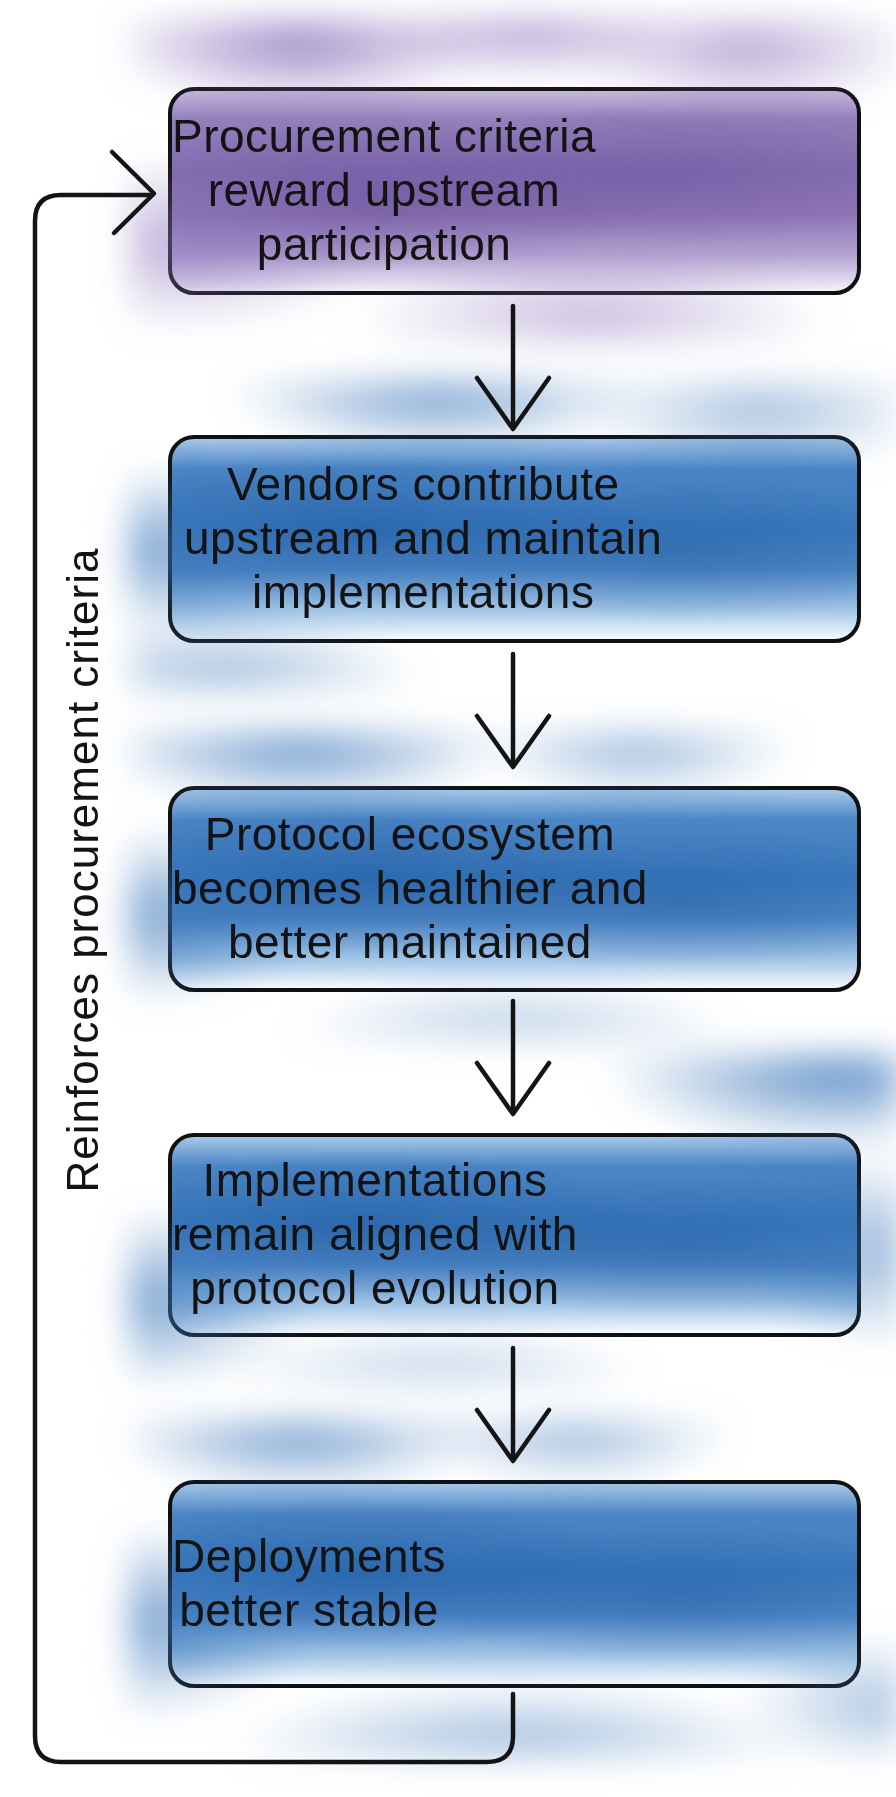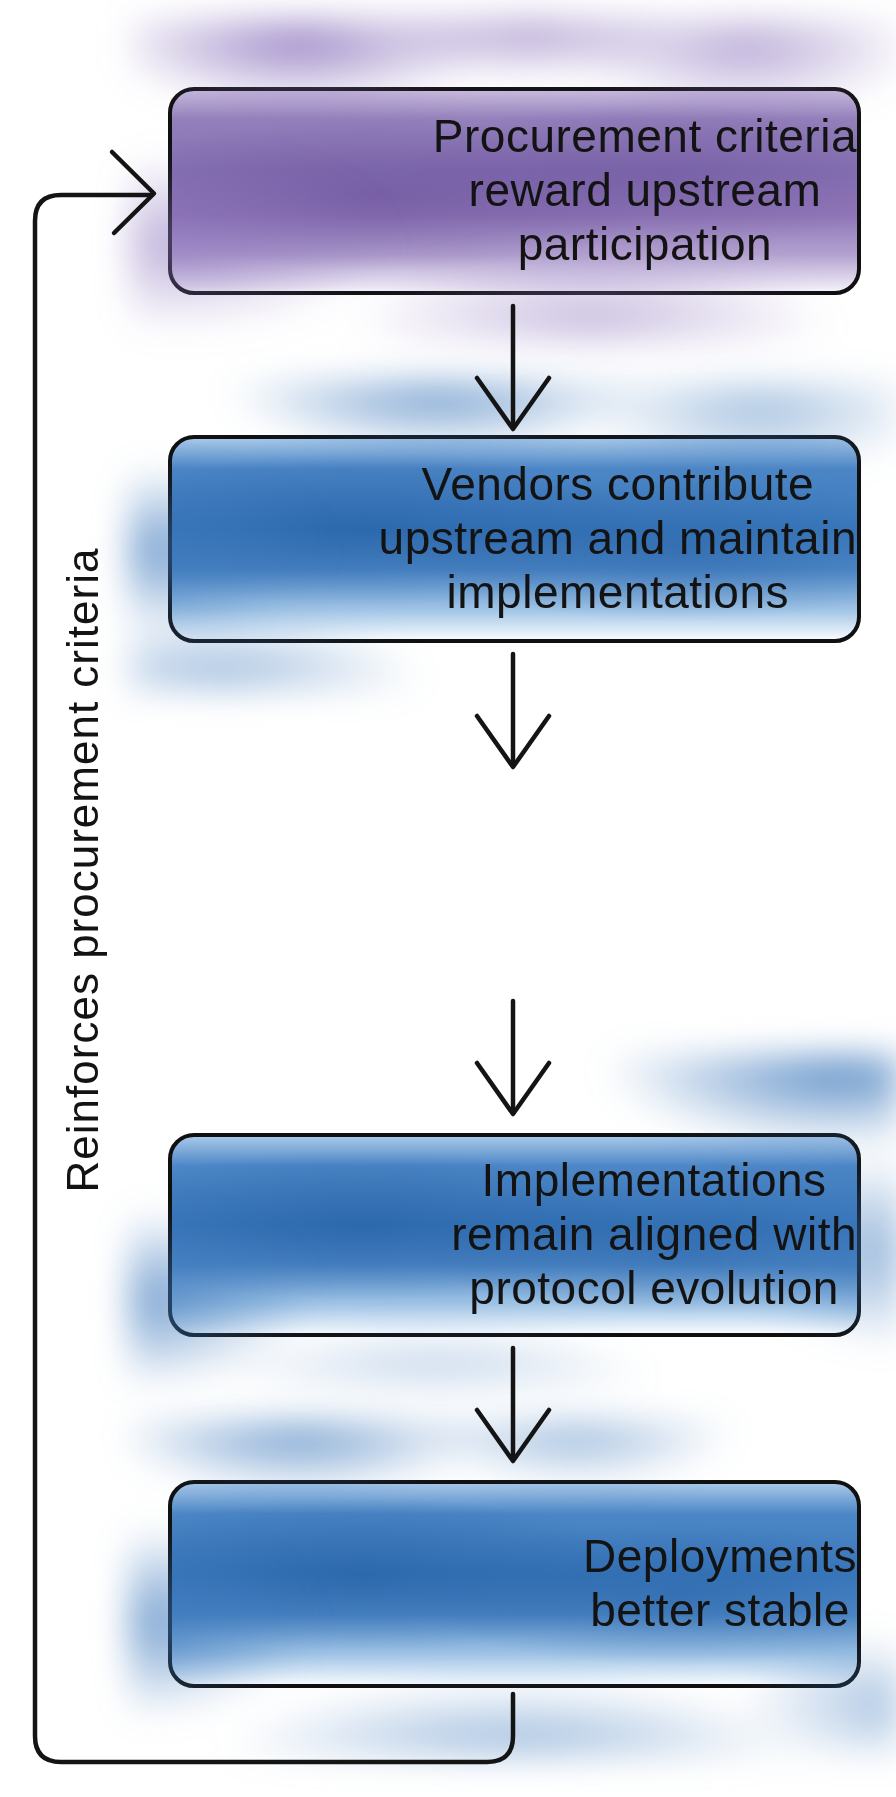--- a/index.html
+++ b/index.html
@@ -34,21 +34,21 @@
 
   
   .node {
     position: absolute;
     left: 168px;
     width: 693px;
     border: 4px solid #101010;
     border-radius: 26px;
     display: flex;
     align-items: center;
-    justify-content: flex-end;
+    justify-content: flex-start;
     text-align: center;
     z-index: 1;
   }
   .node .node-label {
     position: relative;
     z-index: 2;
     white-space: pre-line;
     font-size: 46px;
     line-height: 1.17;
     letter-spacing: 0.5px;
@@ -114,21 +114,21 @@
     inset: -60px -42px -70px -42px;
     background:
       radial-gradient(36% 30% at 22% 0%,  rgba(58,118,186,0.80) 0%, rgba(58,118,186,0) 70%),
       radial-gradient(30% 26% at 58% 0%,  rgba(58,118,186,0.60) 0%, rgba(58,118,186,0) 70%),
       radial-gradient(34% 42% at 0% 60%,  rgba(58,118,186,0.70) 0%, rgba(58,118,186,0) 70%),
       radial-gradient(55% 34% at 50% 102%,rgba(58,118,186,0.60) 0%, rgba(58,118,186,0) 70%),
       radial-gradient(30% 30% at 100% 85%,rgba(58,118,186,0.45) 0%, rgba(58,118,186,0) 70%);
   }
 
   .n1 { top: 87px;   height: 208px; }
-  .n2 { top: 435px;  height: 208px; }
+  .n2 { top: 435px;  height: 208px; padding-left: 12px; }
   .n3 { top: 786px;  height: 206px; }
   .n4 { top: 1133px; height: 204px; }
   .n5 { top: 1480px; height: 208px; }
 
   
   .edge-label {
     position: absolute;
     left: 58px;
     top: 1302px;
     width: 864px;
@@ -170,20 +170,25 @@
 reward upstream
 participation</span>
   </section>
 
   <section class="node blue n2">
     <span class="node-label">Vendors contribute
 upstream and maintain
 implementations</span>
   </section>
 
+  <section class="node blue n3">
+    <span class="node-label">Protocol ecosystem
+becomes healthier and
+better maintained</span>
+  </section>
 
   <section class="node blue n4">
     <span class="node-label">Implementations
 remain aligned with
 protocol evolution</span>
   </section>
 
   <section class="node blue n5">
     <span class="node-label">Deployments
 better stable</span>

